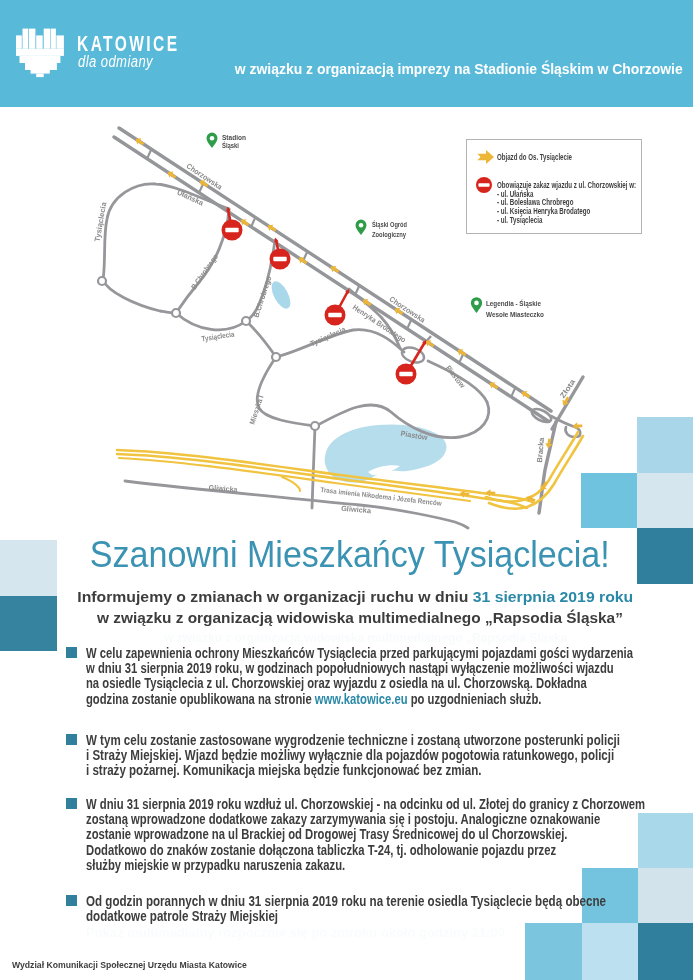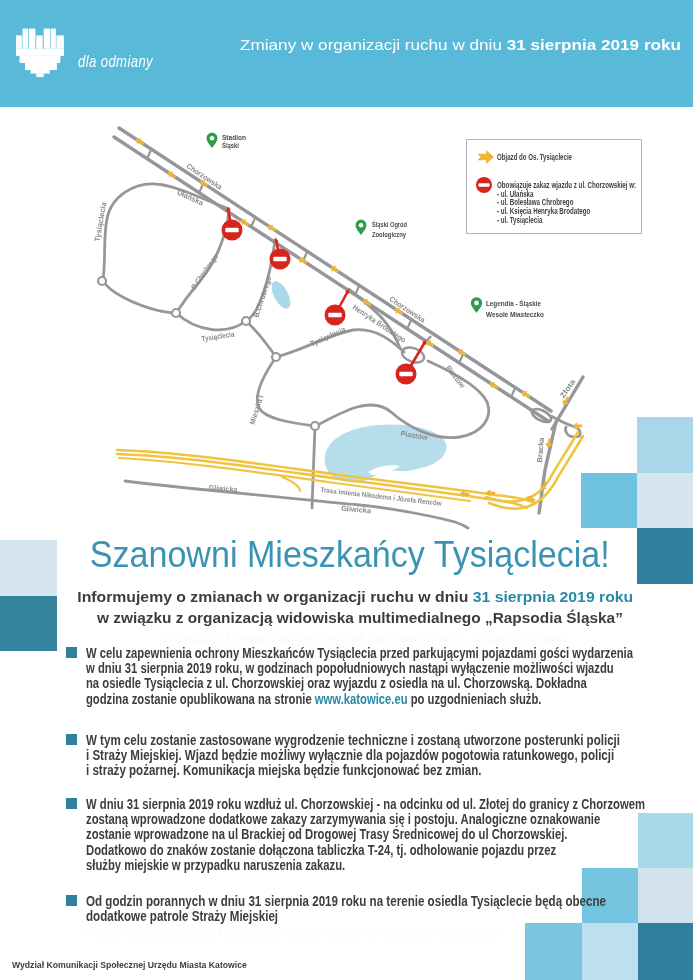--- a/index.html
+++ b/index.html
@@ -19,25 +19,26 @@
       <rect x="27.7" y="0.6" width="6.6" height="20.2" fill="#fff"></rect>
       <rect x="34.8" y="0.6" width="5.1" height="20.2" fill="#fff"></rect>
       <rect x="40.4" y="7.4" width="7.5" height="13.4" fill="#fff"></rect>
       <rect x="0" y="20.8" width="47.9" height="7.1" fill="#fff"></rect>
       <rect x="3.5" y="27.9" width="40.9" height="7.1" fill="#fff"></rect>
       <rect x="9.0" y="35.0" width="31.9" height="7.0" fill="#fff"></rect>
       <rect x="14.6" y="42.0" width="19.2" height="3.6" fill="#fff"></rect>
       <rect x="20.2" y="45.6" width="7.5" height="3.5" fill="#fff"></rect>
     </svg>
 
+<div style="position:absolute;left:77px;top:31px;color:#fff;font-size:22.5px;font-weight:700;letter-spacing:3.5px;white-space:nowrap"><span id="kat" style="display: inline-block; transform-origin: left top; transform: scaleX(0.690599);">KATOWICE</span></div>
 
 <div style="position:absolute;left:78px;top:53px;color:#fff;font-size:16px;font-style:italic;letter-spacing:0.5px;white-space:nowrap"><span id="dla" style="display: inline-block; transform-origin: left top; transform: scaleX(0.817402);">dla odmiany</span></div>
 
-<div style="position:absolute;left:0px;top:36px;width:681px;text-align:right;color:#fff;font-size:15px;white-space:nowrap" id="h1"><span style="transform-origin: right top; display: inline-block; transform: scaleX(1.14239);" id="h1s">Zmiany w organizacji ruchu w dniu <b>31 sierpnia 2019 roku</b></span></div>
-
+
+<div style="position:absolute;left:0px;top:61px;width:683px;text-align:right;color:#fff;font-size:14.5px;font-weight:700;white-space:nowrap"><span style="transform-origin: right top; display: inline-block; transform: scaleX(0.961889);" id="h2s">w związku z organizacją imprezy na Stadionie Śląskim w Chorzowie</span></div>
 
 <svg width="693" height="560" viewBox="0 0 693 560" style="position:absolute;left:0;top:0" xmlns="http://www.w3.org/2000/svg" font-family="Liberation Sans, sans-serif">
 <ellipse cx="281" cy="295" rx="7" ry="15" transform="rotate(-28 281 295)" fill="#a9d8ea"></ellipse>
 
 <path d="M326,452 C330,440 344,431 364,427 C392,422 417,425 433,432 C445,437 449,445 445,453 C441,462 428,467 413,470 C399,473 391,469 382,472 C374,475 371,480 360,482 C347,484 333,480 328,471 C324,464 324,459 326,452 Z" fill="#b6ddec"></path>
 <path d="M368,472 C376,467 390,464 400,466 C394,471 381,475 372,475 Z" fill="#fff"></path>
 
 <path d="M229,209 C205,200 175,185 156,184 C135,182 111,196 107,219 C103,238 106,259 103,280" fill="none" stroke="#97979b" stroke-width="2.8" stroke-linecap="round"></path>
 
 <path d="M103,280 C108,292 135,305 160,311 C166,312 171,313 176,313" fill="none" stroke="#97979b" stroke-width="2.8" stroke-linecap="round"></path>

